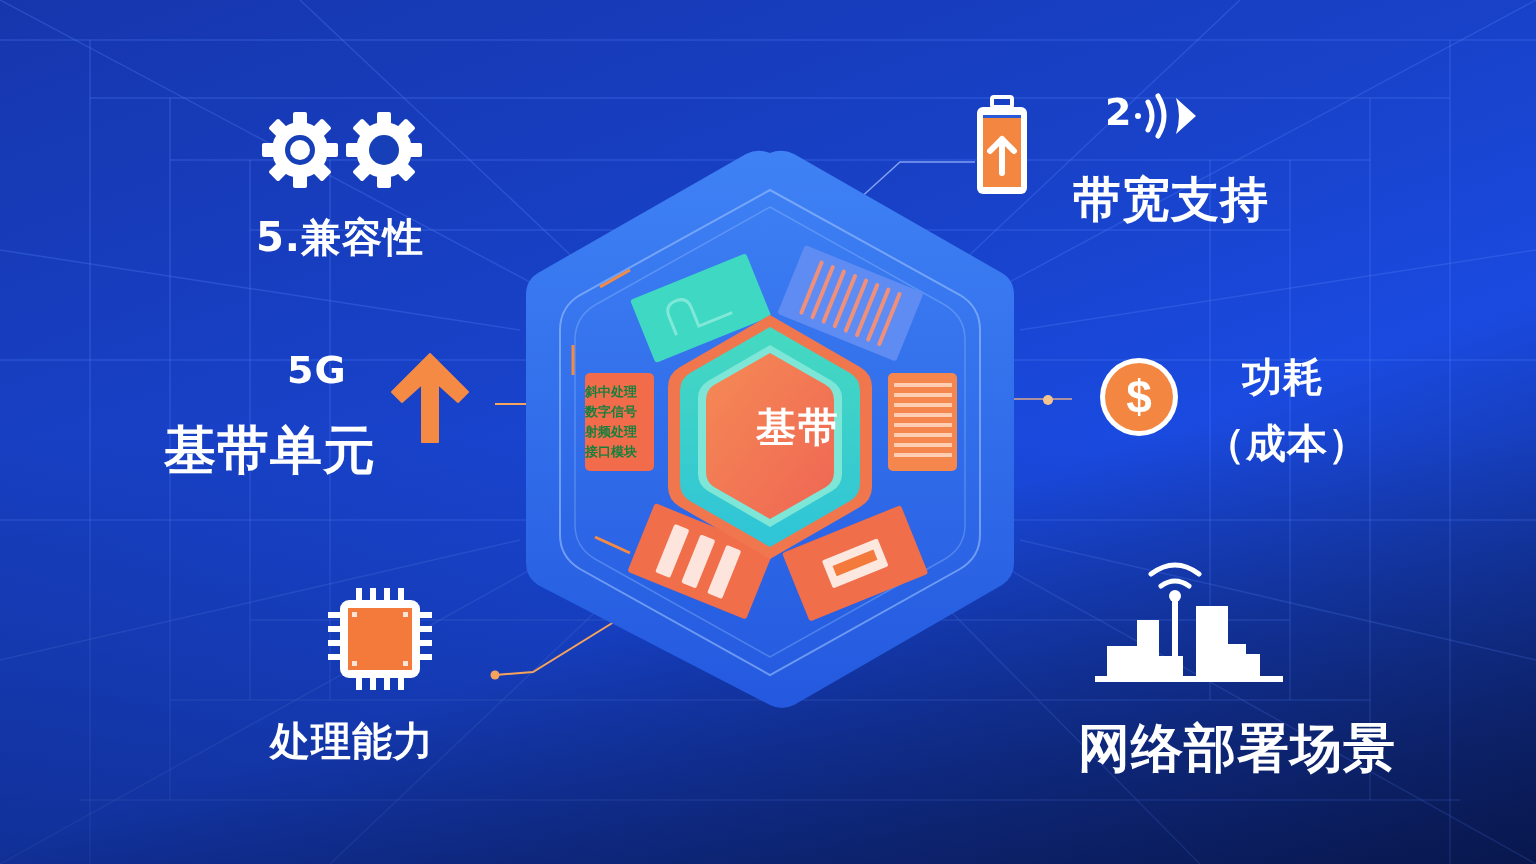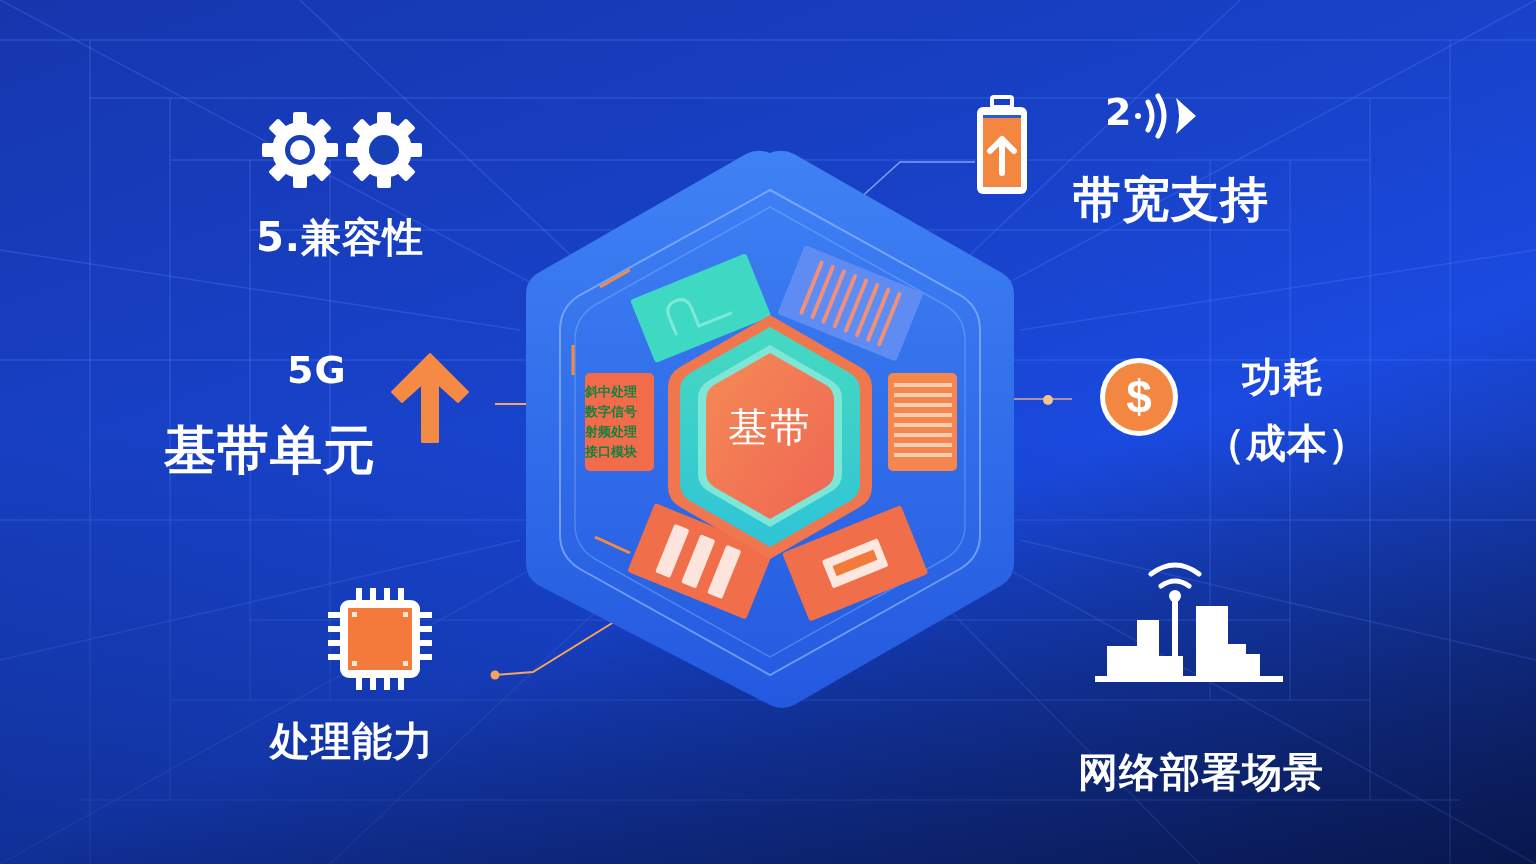--- a/index.html
+++ b/index.html
@@ -15,22 +15,22 @@
     pointer-events:none;
   }
   .abs { position:absolute; }
   .label {
     position:absolute; color:#ffffff; font-weight:bold;
     font-family: "DejaVu Sans", "Liberation Sans", sans-serif;
     white-space:nowrap; letter-spacing:1px;
   }
   .hub { position:absolute; left:520px; top:145px; width:500px; height:570px; }
   .center-label {
-    position:absolute; left:700px; top:400px; width:140px; text-align:center;
-    color:#fff; font-size:40px; font-weight:normal; letter-spacing:2px;
+    position:absolute; left:700px; top:400px; width:140px; text-align:right;
+    color:#fff; font-size:40px; font-weight:bold; letter-spacing:2px;
   }
   .garble {
     position:absolute; color:#15803d; font-size:13px; line-height:20px; font-weight:bold;
     text-align:left; letter-spacing:0px;
   }
 </style>
 </head>
 <body>
 
 <svg class="bg-grid" viewBox="0 0 1536 864">
@@ -283,13 +283,13 @@
     <rect x="79" y="40" width="6" height="66"></rect>
     <rect x="14" y="88" width="30" height="34"></rect>
     <rect x="44" y="62" width="22" height="60"></rect>
     <rect x="66" y="98" width="24" height="24"></rect>
     <rect x="103" y="48" width="32" height="74"></rect>
     <rect x="135" y="86" width="18" height="36"></rect>
     <rect x="153" y="96" width="14" height="26"></rect>
     <rect x="2" y="118" width="188" height="6"></rect>
   </g>
 </svg>
-<div class="label" style="left:1078px;top:714px;font-size:40px;margin-top:31px;">网络部署场景</div>
+<div class="label" style="left:1078px;top:714px;font-size:52px;">网络部署场景</div>
 
 </body></html>

